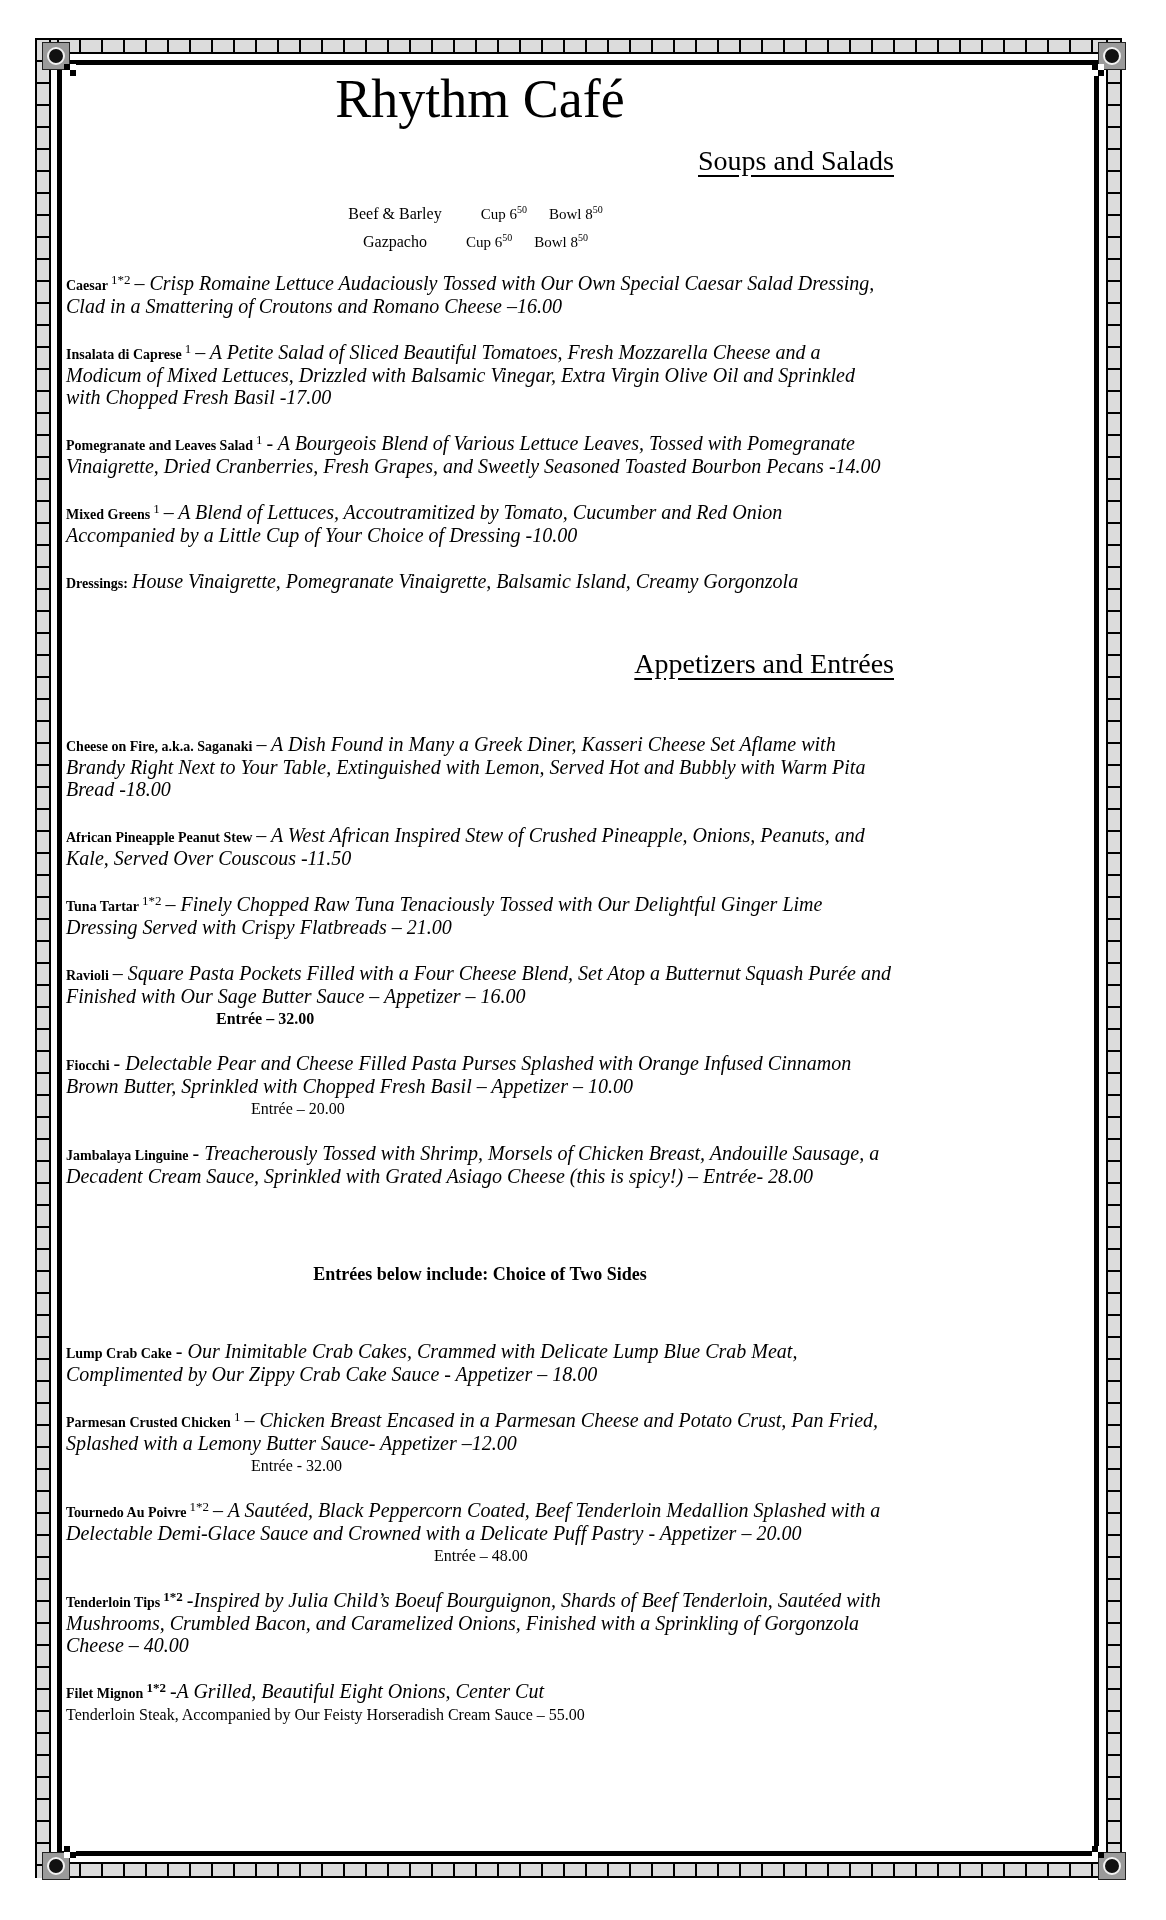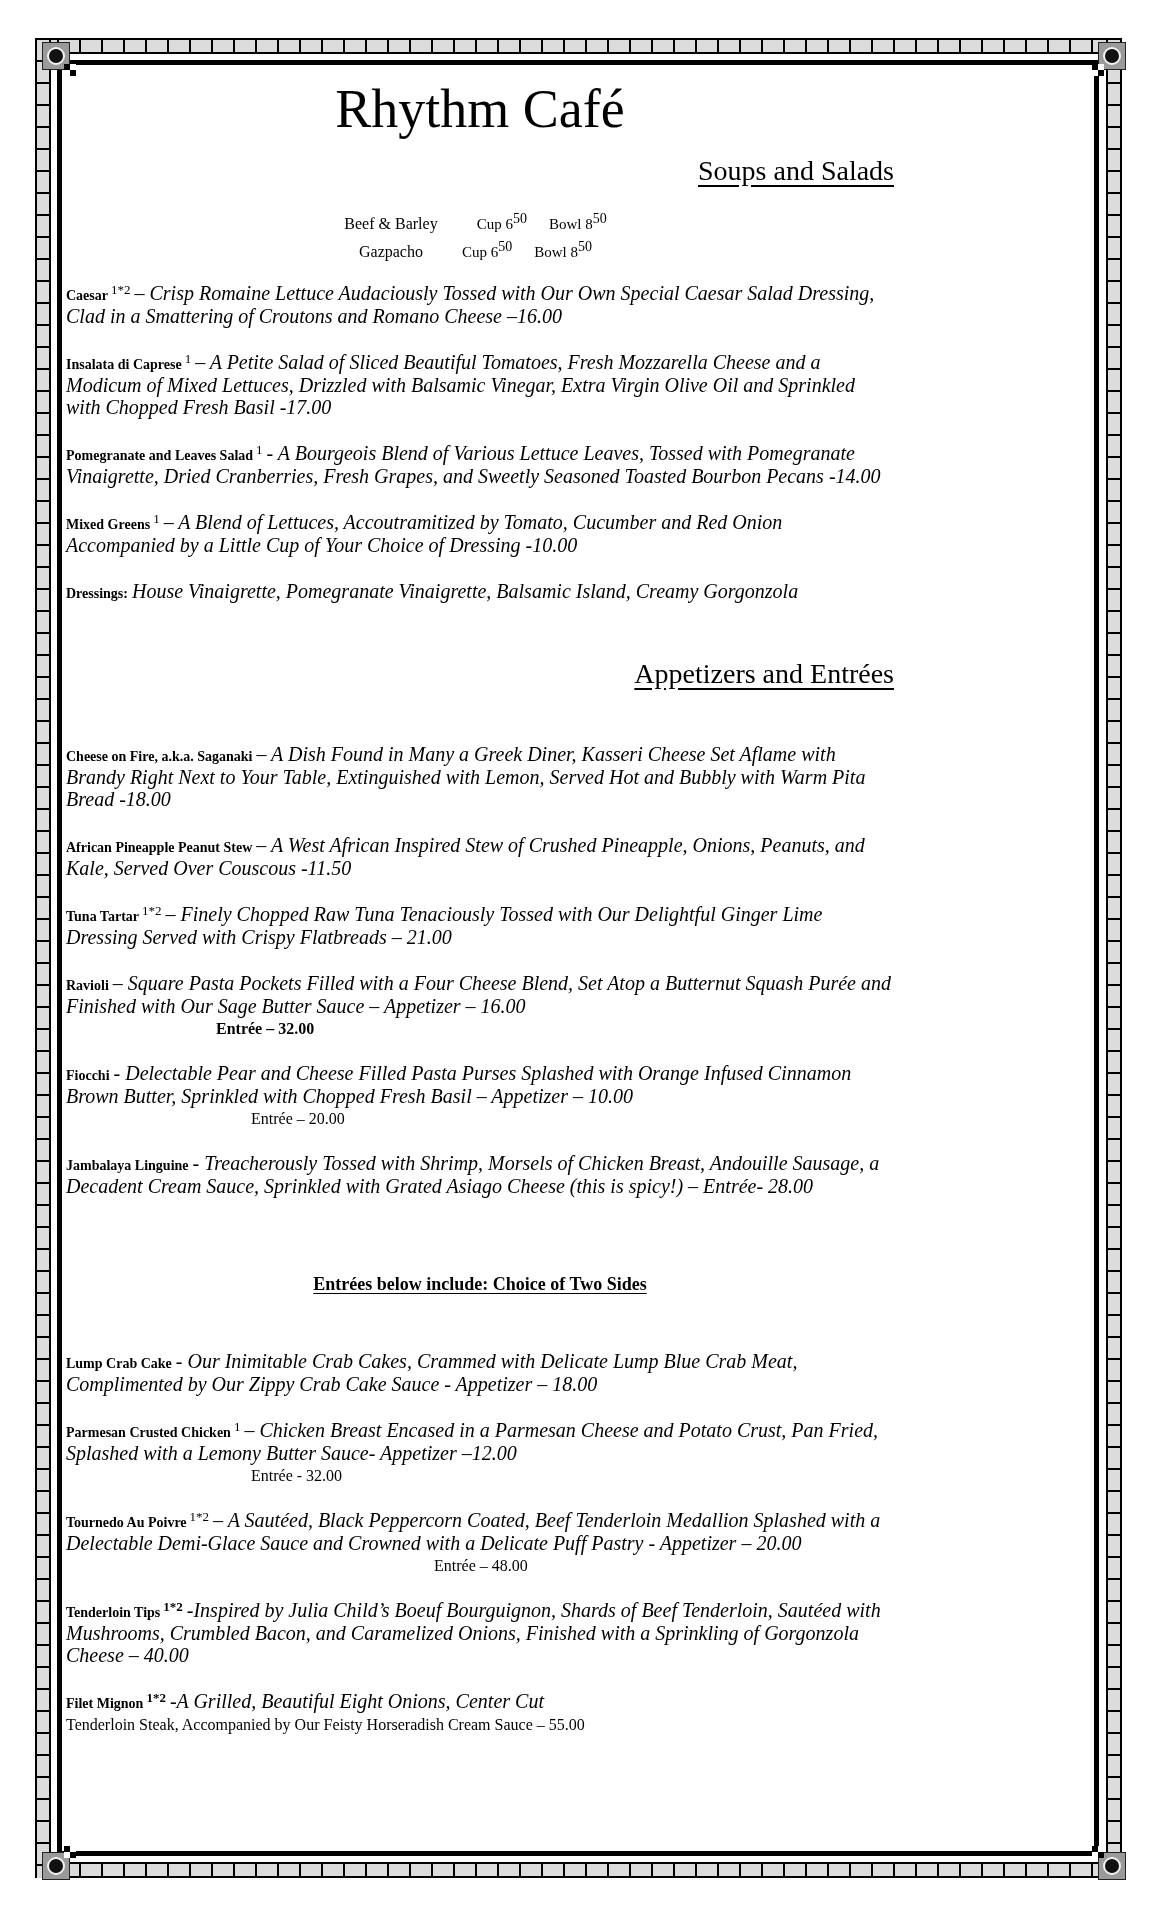--- a/index.html
+++ b/index.html
@@ -25,41 +25,41 @@
     border:1px solid #222;z-index:3;}
   .corner::after{content:"";position:absolute;inset:4px;border-radius:50%;
     background:#111;border:2px solid #f2f2f2;}
   .corner::before{content:"";position:absolute;width:12px;height:12px;z-index:2;
     background:conic-gradient(#fff 0 25%,#000 0 50%,#fff 0 75%,#000 0);}
   .corner-tl{left:42px;top:42px;}   .corner-tl::before{right:-7px;bottom:-7px;}
   .corner-tr{left:1098px;top:42px;} .corner-tr::before{left:-7px;bottom:-7px;}
   .corner-bl{left:42px;top:1852px;} .corner-bl::before{right:-7px;top:-7px;}
   .corner-br{left:1098px;top:1852px;}.corner-br::before{left:-7px;top:-7px;}
   
-  .content{position:absolute;left:66px;top:72px;width:828px;z-index:2;}
+  .content{position:absolute;left:66px;top:62px;width:828px;z-index:2;}
   .title{text-align:center;font-size:54px;font-weight:normal;margin:8px 0 0;line-height:1.1;}
   .section-heading{text-align:right;font-size:28px;font-weight:normal;margin:16px 0 0;
     text-decoration:underline;text-underline-offset:5px;}
   .heading-gap{margin-top:54px;}
   .soups-list{margin-top:28px;}
   .soup-row{text-align:center;margin-bottom:10px;}
   .soup-name{font-size:16px;margin-right:26px;}
   .soup-price{font-size:15px;margin:0 9px;}
-  .soup-price .sup2{font-size:14px;vertical-align:super;line-height:0;}
+  .soup-price .sup2{font-size:10px;vertical-align:super;line-height:0;}
   .salads{margin-top:22px;}
   .menu-item{margin:0 0 24px;font-size:16px;line-height:21px;}
   .first-after-heading{margin-top:54px;}
   .item-name{font-size:14px;font-weight:bold;}
   .sup{font-size:13px;vertical-align:super;line-height:0;font-weight:normal;margin-left:3px;}
   .item-desc{font-size:20px;font-style:italic;}
   .extra-line{font-size:16px;line-height:21px;}
   .ind-a{padding-left:150px;font-weight:bold;} .ind-b{padding-left:185px;} .ind-c{padding-left:165px;}
   .ind-d{padding-left:185px;} .ind-e{padding-left:368px;} .ind-f{padding-left:0;}
   .note{margin-top:76px;margin-bottom:56px;text-align:center;font-size:18px;font-weight:bold;
-    text-decoration:underline;text-underline-offset:3px;}
+    text-underline-offset:3px;}
 </style>
 </head>
 <body>
 
 <div class="ladder ladder-h ladder-top"></div>
 <div class="ladder ladder-h ladder-bottom"></div>
 <div class="ladder ladder-v ladder-left"></div>
 <div class="ladder ladder-v ladder-right"></div>
 <div class="inner-rect"></div>
 <div class="corner corner-tl"></div>

